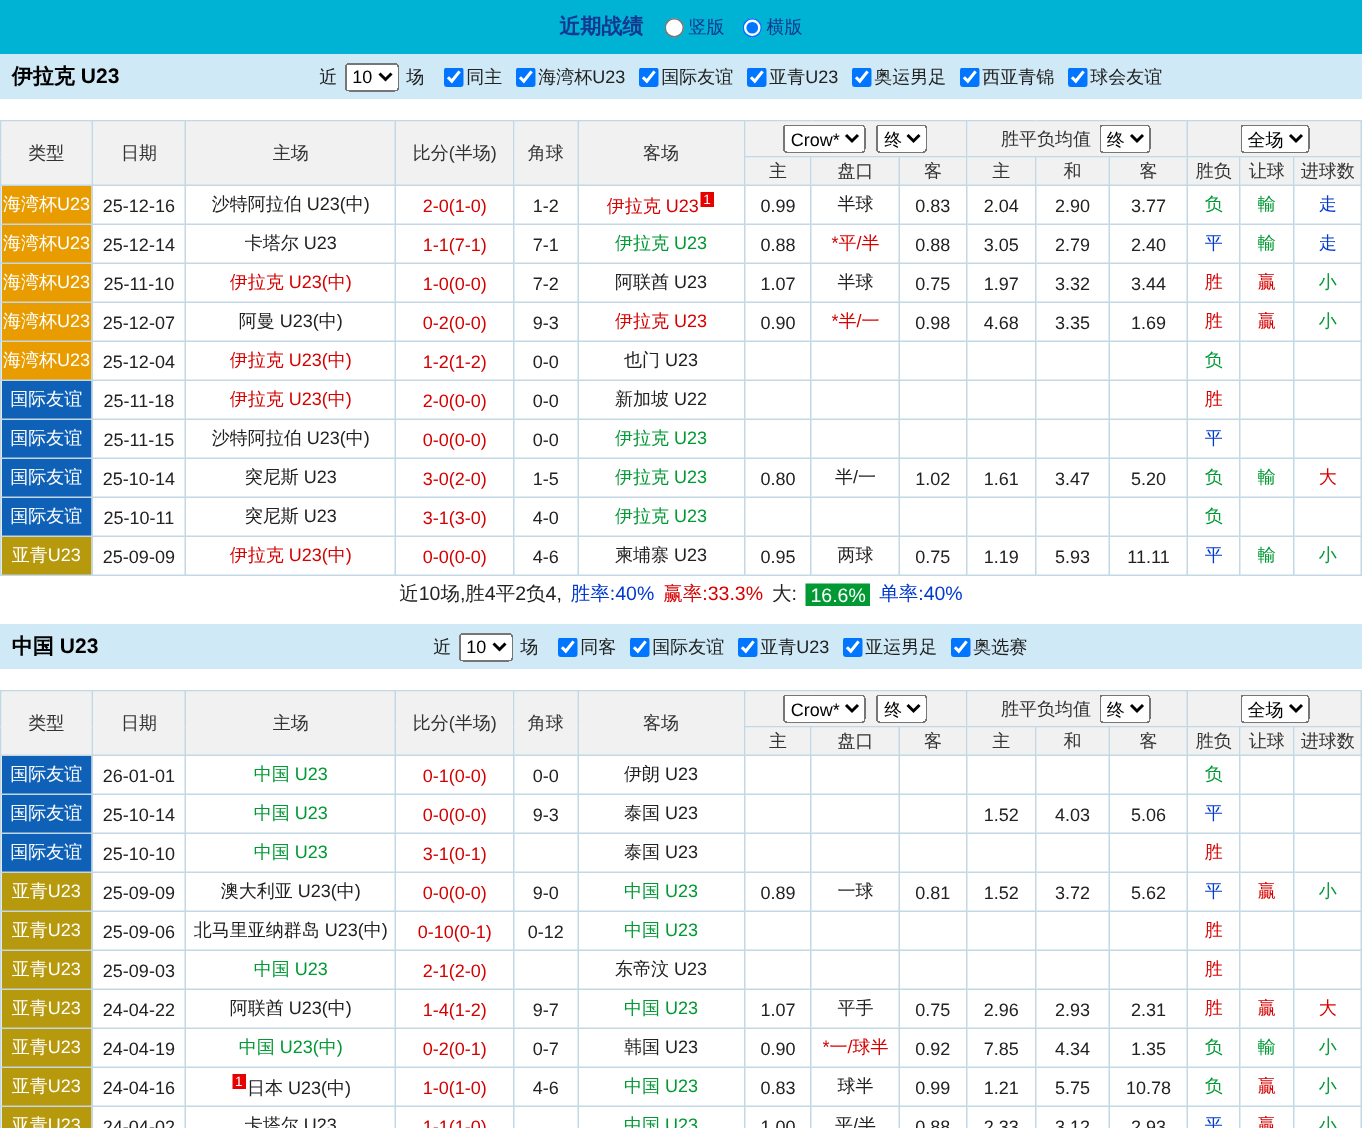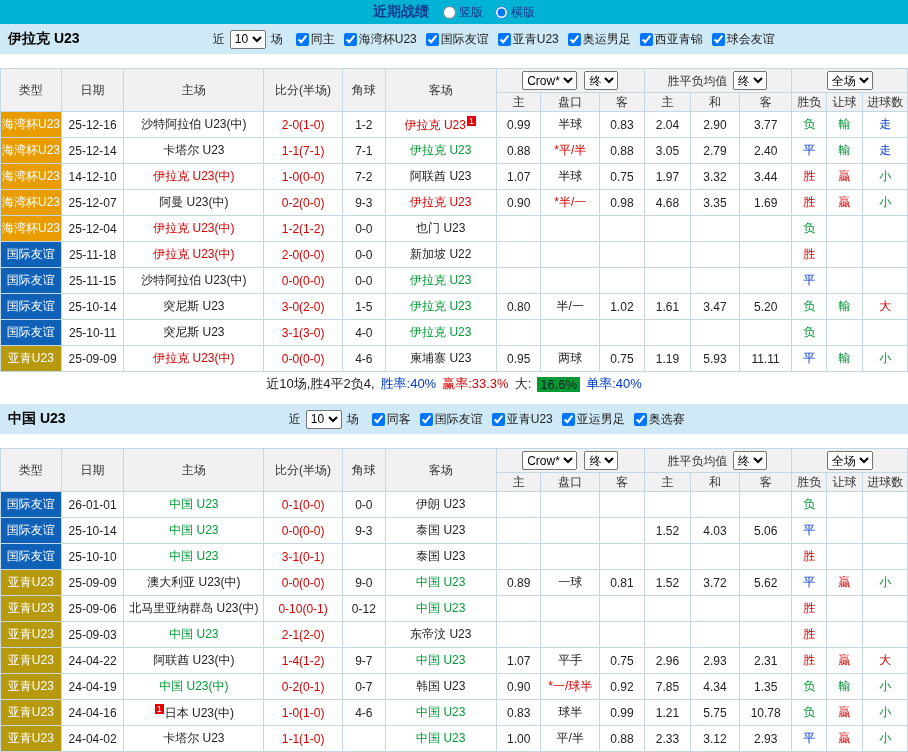--- a/index.html
+++ b/index.html
@@ -1,21 +1,21 @@
 <!DOCTYPE html>
 <html><head>
 <meta charset="utf-8">
 <style>
   * { box-sizing: border-box; }
   body {
     margin: 0; width: 908px; height: 752px; overflow: hidden;
     background: #fff; font-family: "Liberation Sans", "DejaVu Sans", sans-serif;
   }
   .topbar {
-    height: 24px; background: #00b2d4;
+    height: 36px; background: #00b2d4;
     display: flex; align-items: center; justify-content: center; gap: 14px;
   }
   .topbar .title { font-size: 14px; font-weight: bold; color: #12388f; }
   .radios { display: flex; gap: 12px; align-items: center; font-size: 12px; color: #12388f; }
   .radios label { display: flex; align-items: center; gap: 3px; cursor: pointer; }
   input { margin: 0; }
   .sec-head {
     height: 30px; background: #cfe9f6; display: flex; align-items: center;
     padding: 0 8px; font-size: 12px; color: #222;
   }
@@ -26,21 +26,21 @@
   table { border-collapse: collapse; table-layout: fixed; width: 908px; font-size: 12px; text-align: center; margin-top: 14px; }
   th, td { border: 1px solid #c3d7e5; padding: 0 1px; overflow: hidden; white-space: nowrap; }
   thead th { background: #f1f1f1; font-weight: normal; color: #333; }
   tr.h1 th { height: 24px; }
   tr.h2 th { height: 19px; }
   tbody td { height: 26px; color: #222; background: #fff; }
   .type-cell { color: #fff; }
   .c-red { color: #d60000; }
   .c-green { color: #019934; }
   .c-blue { color: #0039d0; }
-  .c-hl { background: #019934; color: #0f172a; padding: 0 3px; }
+  .c-hl { background: #019934; color: #ffffff; padding: 0 3px; }
   .rc {
     background: #e60000; color: #fff; font-size: 9px; line-height: 1.2;
     padding: 0 2px; margin: 0 1px; vertical-align: super;
   }
   .summary {
     height: 24px; display: flex; align-items: center; justify-content: center;
     font-size: 13px; gap: 6px; color: #222;
   }
   .gap { height: 8px; background: #fff; }
   select { font-size: 12px; height: 19px; }
@@ -182,21 +182,21 @@
           <td>0.88</td>
           <td>3.05</td>
           <td>2.79</td>
           <td>2.40</td>
           <td class="c-blue">平</td>
           <td class="c-green">輸</td>
           <td class="c-blue">走</td>
         </tr>
         <tr>
           <td class="type-cell" style="background: rgb(232, 156, 0);">海湾杯U23</td>
-          <td>14-12-10</td>
+          <td>25-11-10</td>
           <td class="c-red">伊拉克 U23(中)</td>
           <td class="c-red">1-0(0-0)</td>
           <td>7-2</td>
           <td>阿联酋 U23</td>
           <td>1.07</td>
           <td>半球</td>
           <td>0.75</td>
           <td>1.97</td>
           <td>3.32</td>
           <td>3.44</td>

